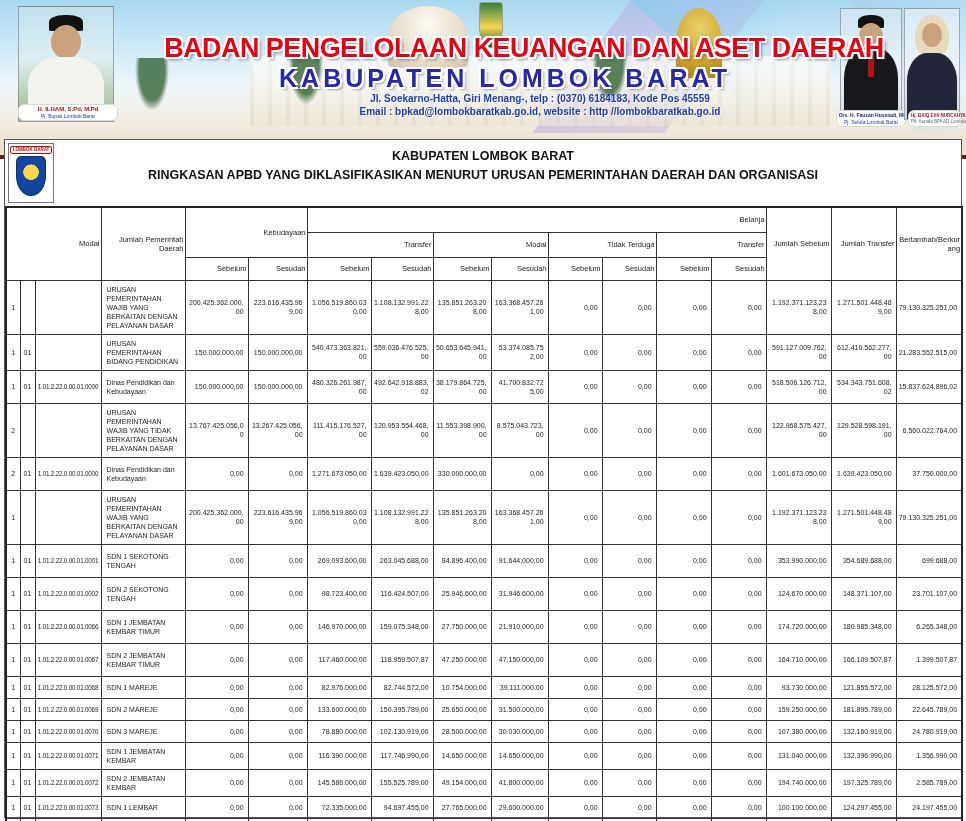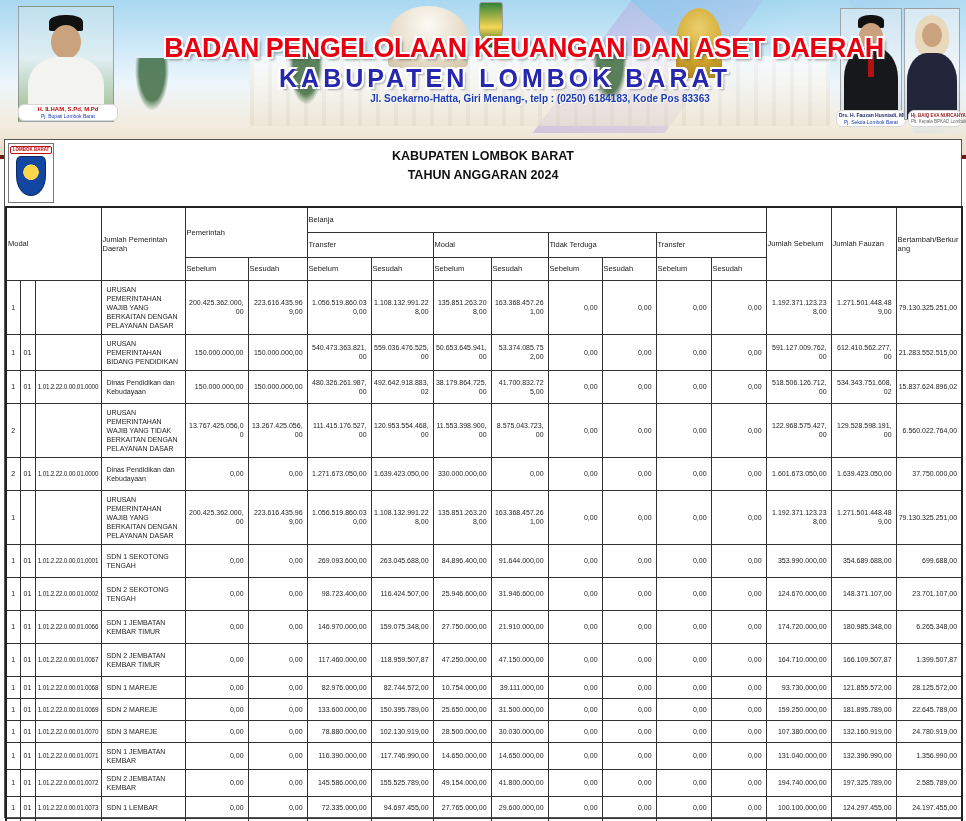--- a/index.html
+++ b/index.html
@@ -106,21 +106,21 @@
     line-height:6px; white-space:nowrap; }
   .doc-crest .shield { margin-top:2px; width:30px; height:40px;
     background:radial-gradient(circle at 50% 40%, #f9d64b 0 28%, #1246a0 30% 100%);
     border:1px solid #0b2d6b; border-radius:15% 15% 50% 50%; }
 
   
   table { border-collapse:collapse; table-layout:fixed; width:956px; margin:0;
     border:2px solid #222; }
   th, td { border:1px solid #333; color:#1c1c1c; vertical-align:middle;
     overflow:hidden; }
-  th { font-weight:normal; font-size:7.5px; text-align:left; padding:2px 1px;
+  th { font-weight:normal; font-size:7.5px; text-align:right; padding:2px 1px;
     line-height:9px; }
   td { font-size:7px; line-height:9px; padding:4px 2px; }
   td.c-kode { text-align:center; }
   td.c-code { text-align:center; font-size:6.3px; letter-spacing:-.2px; }
   td.c-urusan { text-align:left; padding-left:5px; padding-right:4px; }
   td.c-num { text-align:right; padding-right:4px; word-break:break-all; }
   th.wrap { word-break:break-word; }
 </style>
 </head>
 <body>
@@ -165,31 +165,32 @@
       <div class="head"></div>
       <div class="torso"></div>
     </div>
     <div class="caption cap-kaban">
       <div class="nm">Hj. BAIQ EVA NURCAHYANINGSIH</div>
       <div class="tt">Plt. Kepala BPKAD Lombok Barat</div>
     </div>
 
     <div class="agency-title">BADAN PENGELOLAAN KEUANGAN DAN ASET DAERAH</div>
     <div class="region-title">KABUPATEN LOMBOK BARAT</div>
-    <div class="addr addr1">Jl. Soekarno-Hatta, Giri Menang-, telp : (0250) 6184183, Kode Pos 83363</div>
+    <div class="addr addr1">Jl. Soekarno-Hatta, Giri Menang-, telp : (0370) 6184183, Kode Pos 45559</div>
+    <div class="addr addr2">Email : bpkad@lombokbaratkab.go.id, website : http //lombokbaratkab.go.id</div>
   </div>
 
   <div class="doc-frame">
     <div class="doc-heading">
       <div class="doc-crest">
         <div class="crest-label">LOMBOK BARAT</div>
         <div class="shield"></div>
       </div>
       <div class="line">KABUPATEN LOMBOK BARAT</div>
-      <div class="line">TAHUN ANGGARAN 2024</div>
+      <div class="line">RINGKASAN APBD YANG DIKLASIFIKASIKAN MENURUT URUSAN PEMERINTAHAN DAERAH DAN ORGANISASI</div>
     </div>
 
     <table>
       <colgroup>
         <col style="width:14px">
           <col style="width:15px">
           <col style="width:66px">
         <col style="width:84px">
         <col style="width:63px">
           <col style="width:59px">
@@ -202,24 +203,24 @@
         <col style="width:55px">
           <col style="width:55px">
         <col style="width:65px">
           <col style="width:65px">
           <col style="width:66px">
       </colgroup>
       <thead>
         <tr style="height:25px">
           <th colspan="3" rowspan="3">Modal</th>
           <th rowspan="3">Jumlah Pemerintah Daerah</th>
-          <th colspan="2" rowspan="2">Pemerintah</th>
+          <th colspan="2" rowspan="2">Kebudayaan</th>
           <th colspan="8">Belanja</th>
           <th rowspan="3">Jumlah Sebelum</th>
-          <th rowspan="3">Jumlah Fauzan</th>
+          <th rowspan="3">Jumlah Transfer</th>
           <th rowspan="3" class="wrap">Bertambah/Berkurang</th>
         </tr>
         <tr style="height:25px">
           <th colspan="2">Transfer</th>
           <th colspan="2">Modal</th>
           <th colspan="2">Tidak Terduga</th>
           <th colspan="2">Transfer</th>
         </tr>
         <tr style="height:23px">
           <th>Sebelum</th>

